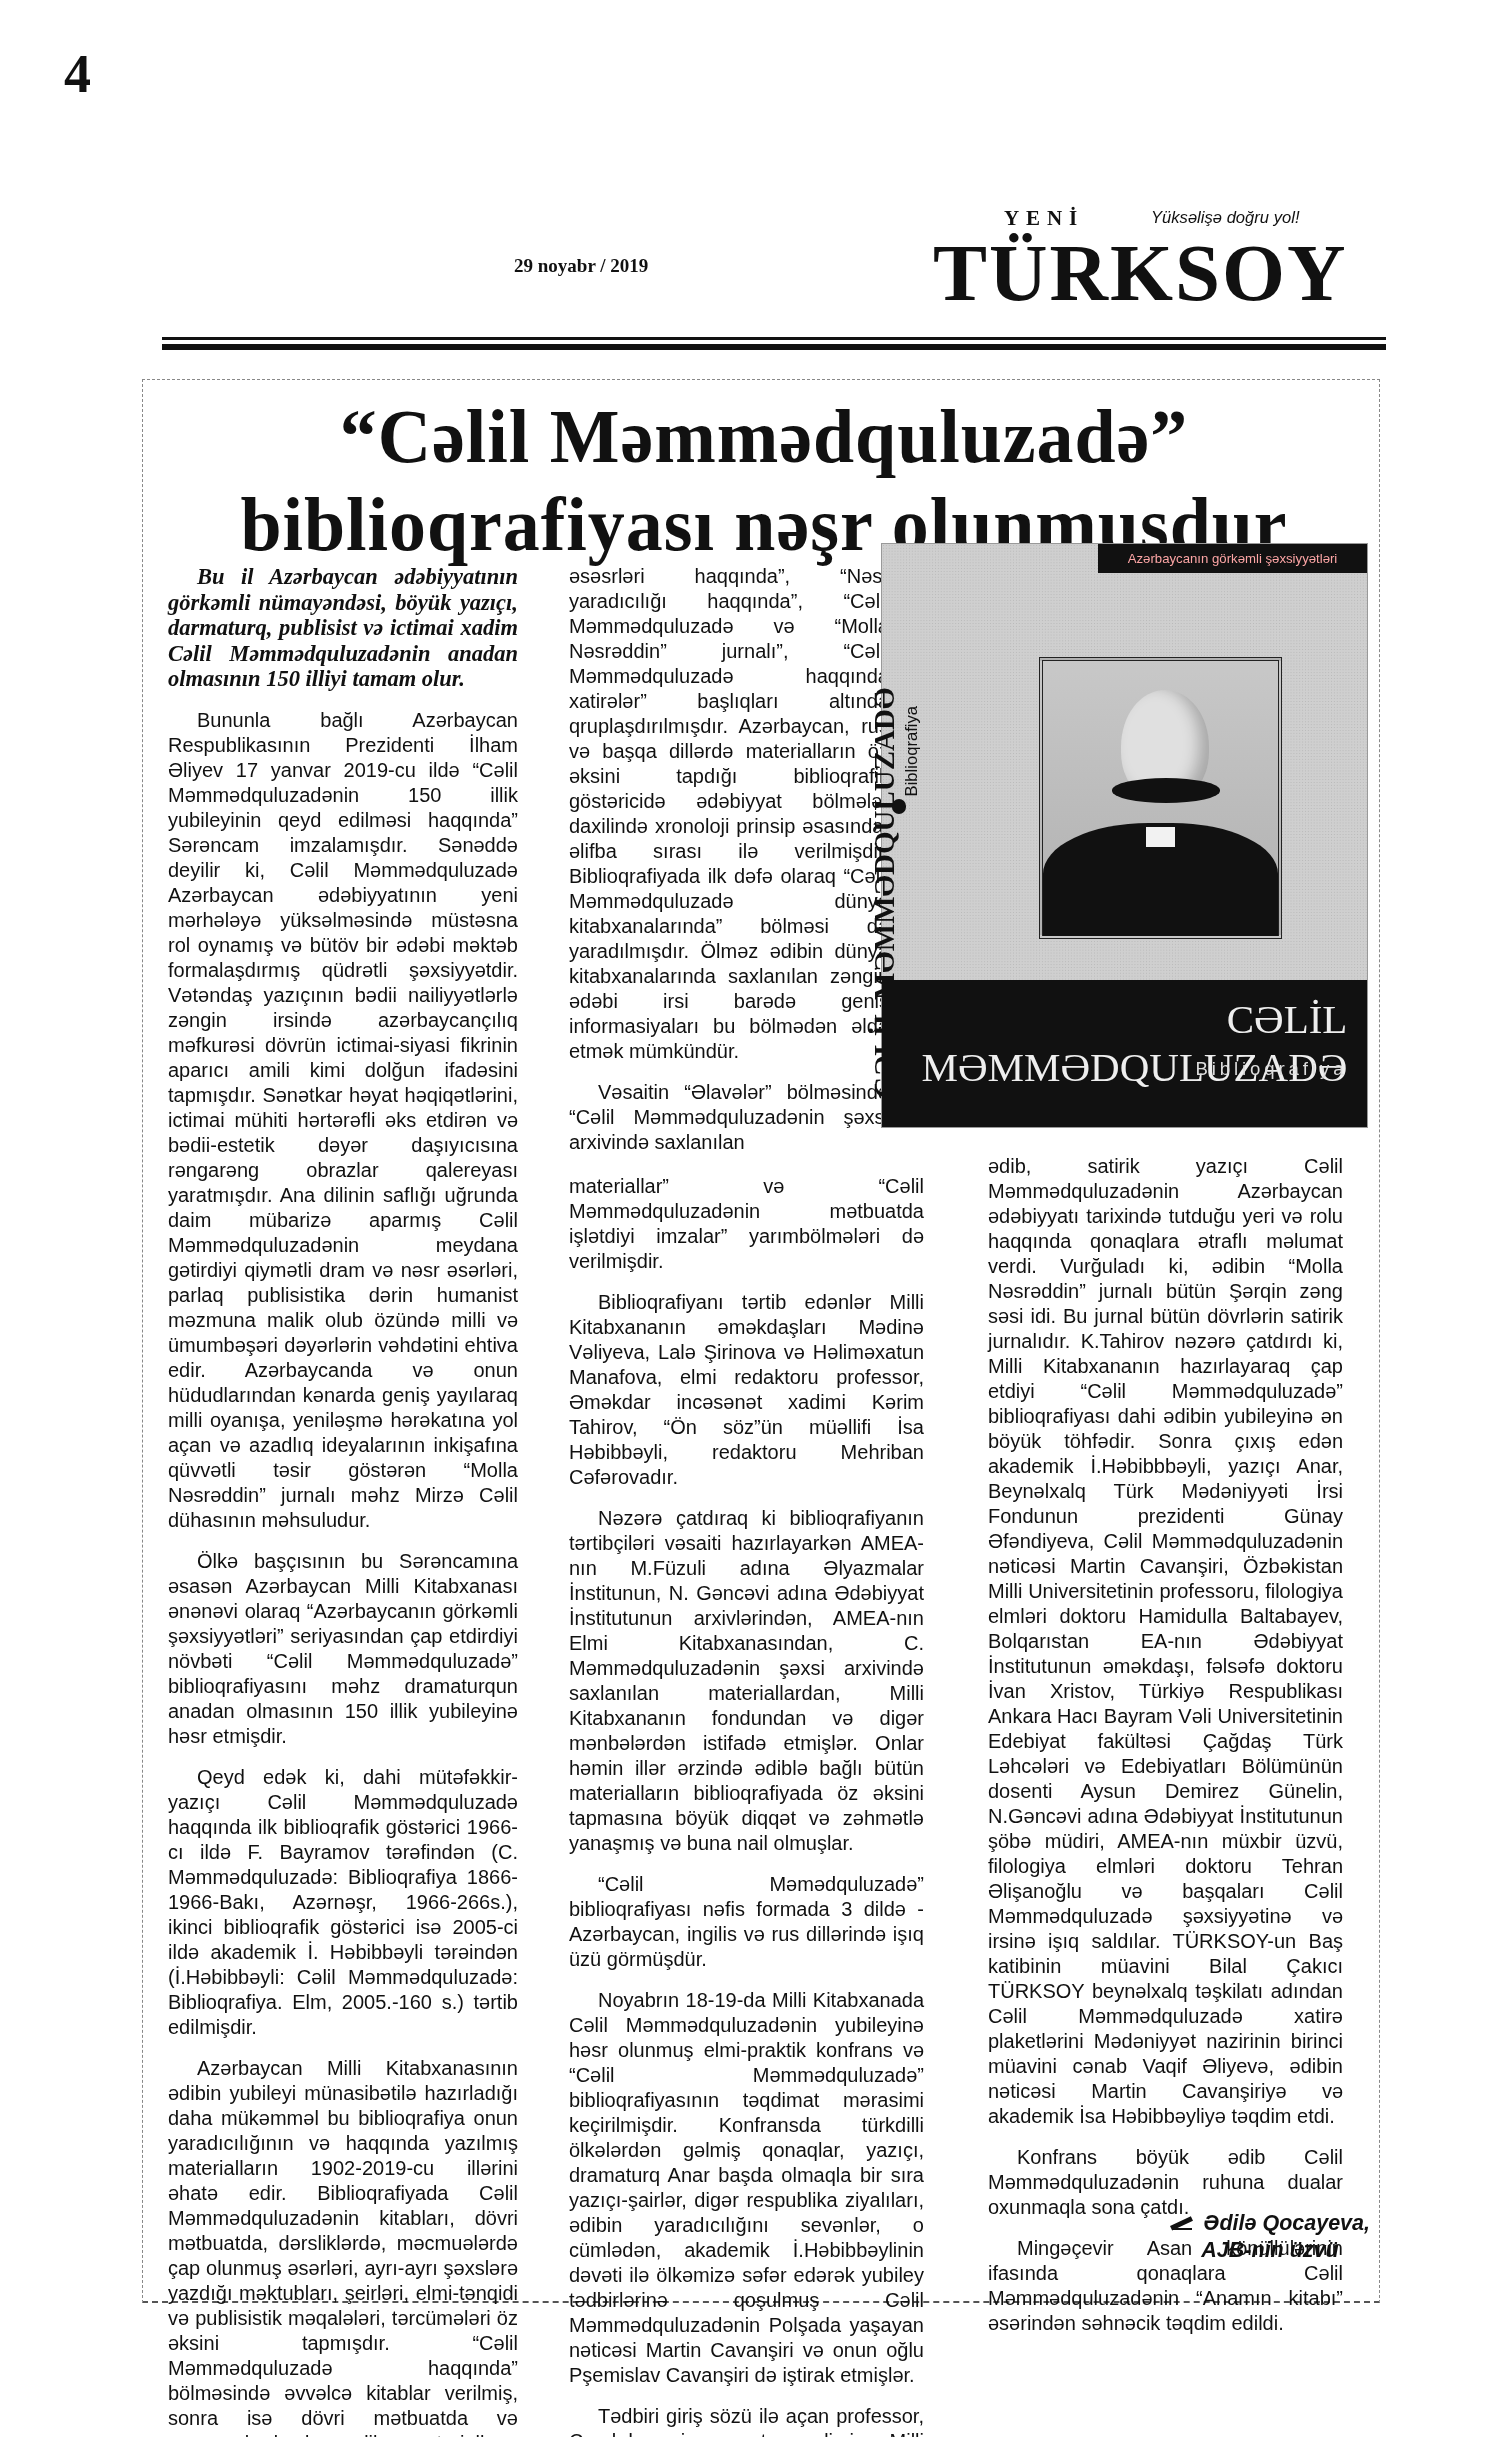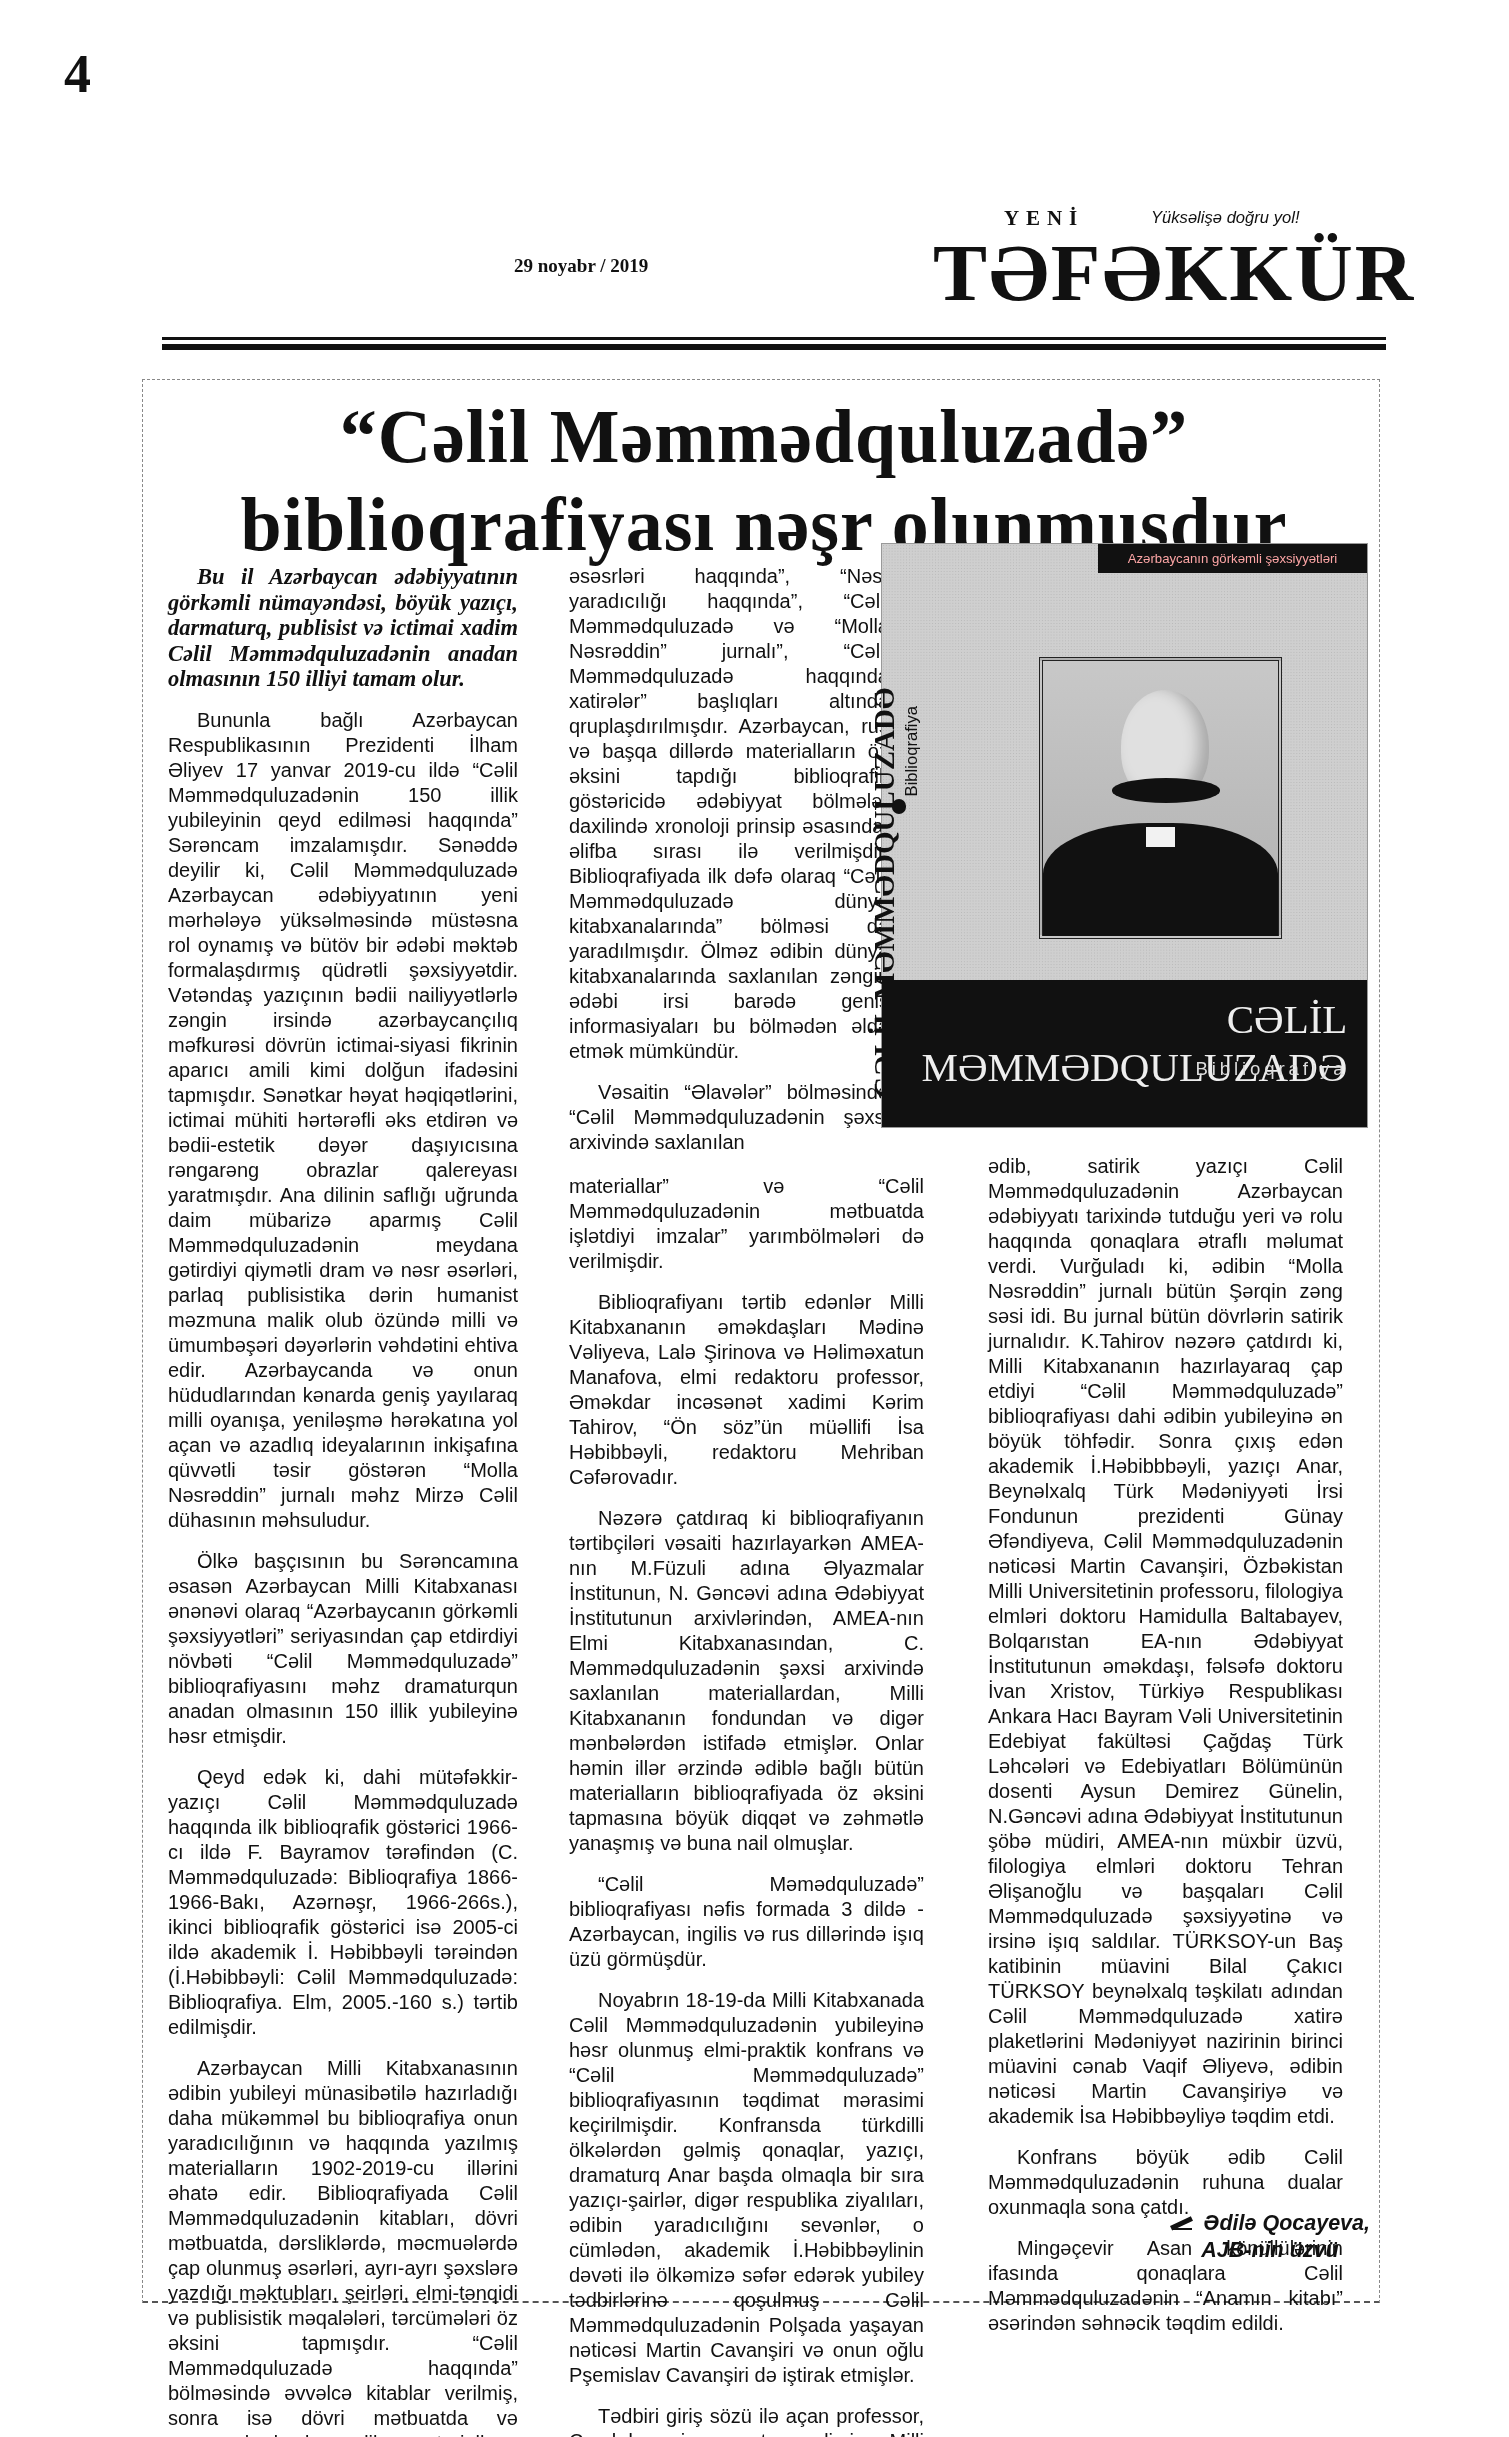--- a/index.html
+++ b/index.html
@@ -43,21 +43,21 @@
 </style>
 </head>
 <body>
 
 <div class="page-number">4</div>
 <div class="date">29 noyabr / 2019</div>
 
 <div class="masthead">
   <div class="yeni">YENİ</div>
   <div class="slogan">Yüksəlişə doğru yol!</div>
-  <div class="tefekkur">TƏFƏKKÜR</div>
+  <div class="tefekkur">TÜRKSOY</div>
 </div>
 
 <div class="rule-thin"></div>
 <div class="rule-thick"></div>
 
 <div class="frame"></div>
 
 <div class="headline">
   <div>“Cəlil Məmmədquluzadə”</div>
   <div>biblioqrafiyası nəşr olunmuşdur</div>

